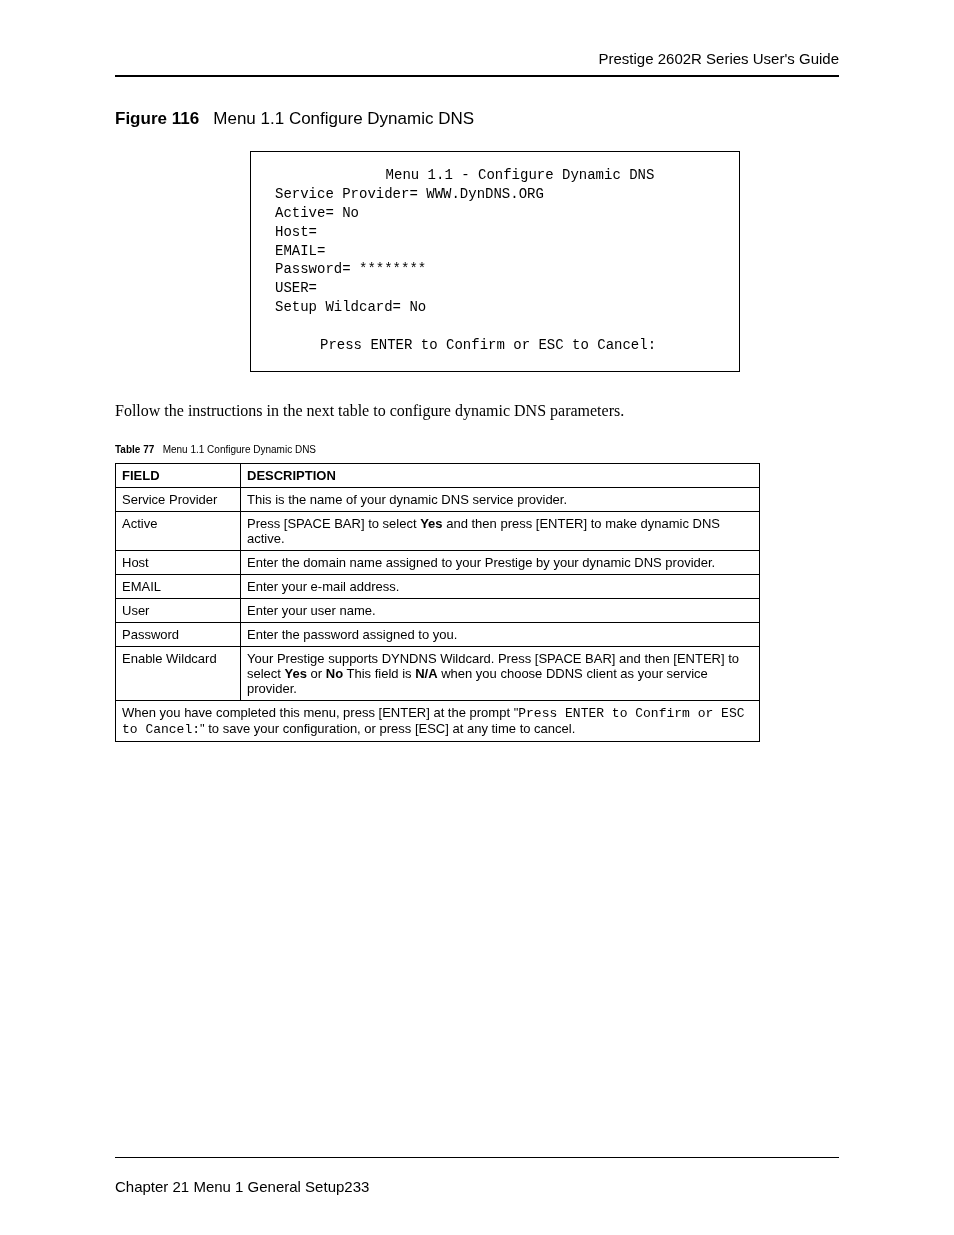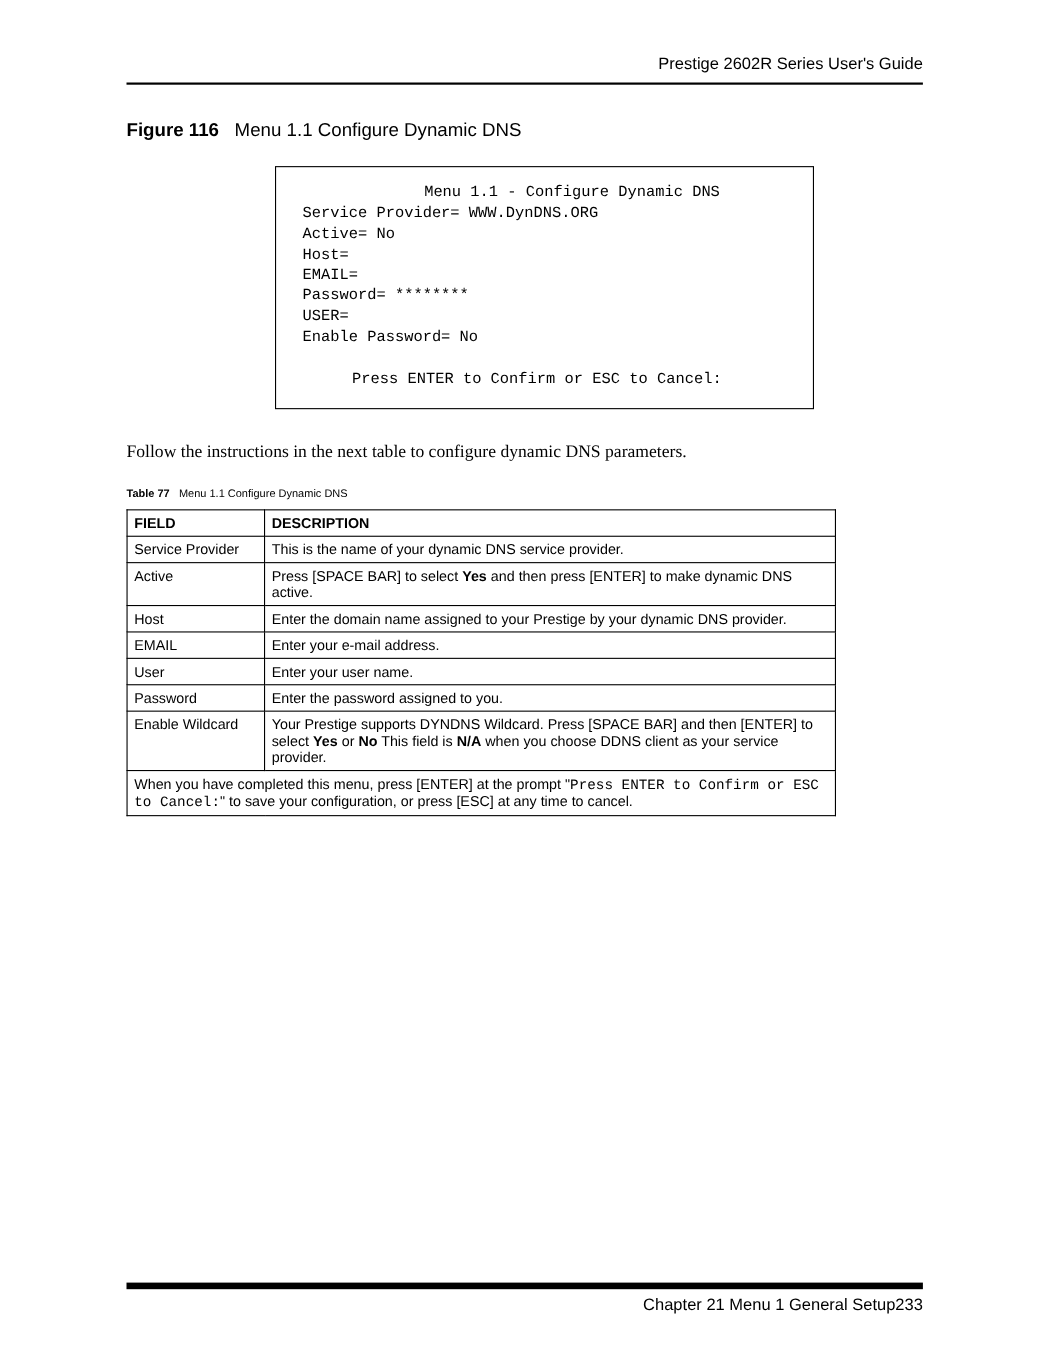--- a/index.html
+++ b/index.html
@@ -79,39 +79,39 @@
     font-weight: bold;
   }
   .mono-in {
     font-family: "Courier New", Courier, monospace;
   }
   .footer {
     position: absolute;
     bottom: 40px;
     left: 115px;
     right: 115px;
-    border-top: 6px solid #000000;
-    padding-top: 6px;
+    border-top: 1px solid #000000;
+    padding-top: 20px;
     font-size: 15px;
     display: flex;
-    justify-content: flex-end;
+    justify-content: flex-start;
   }
 </style>
 </head>
 <body>
 
 <div class="page">
 
   <div class="header-right">Prestige 2602R Series User's Guide</div>
 
   <div class="figure-caption">
     <span class="bold">Figure 116</span>&nbsp;&nbsp;&nbsp;<span>Menu 1.1 Configure Dynamic DNS</span>
   </div>
 
-  <div class="terminal"><div style="text-align:center; padding-left:50px;">Menu 1.1 - Configure Dynamic DNS</div><div>Service Provider= WWW.DynDNS.ORG</div><div>Active= No</div><div>Host=</div><div>EMAIL=</div><div>Password= ********</div><div>USER=</div><div>Enable Password= No</div><br><div style="padding-left:45px;">Press ENTER to Confirm or ESC to Cancel:</div></div>
+  <div class="terminal"><div style="text-align:center; padding-left:50px;">Menu 1.1 - Configure Dynamic DNS</div><div>Service Provider= WWW.DynDNS.ORG</div><div>Active= No</div><div>Host=</div><div>EMAIL=</div><div>Password= ********</div><div>USER=</div><div>Setup Wildcard= No</div><br><div style="padding-left:45px;">Press ENTER to Confirm or ESC to Cancel:</div></div>
 
   <div class="body-text">Follow the instructions in the next table to configure dynamic DNS parameters.</div>
 
   <div class="table-caption">
     <span class="bold">Table 77</span>&nbsp;&nbsp;&nbsp;<span>Menu 1.1 Configure Dynamic DNS</span>
   </div>
 
   <table class="data">
     <tbody>
         <tr>

